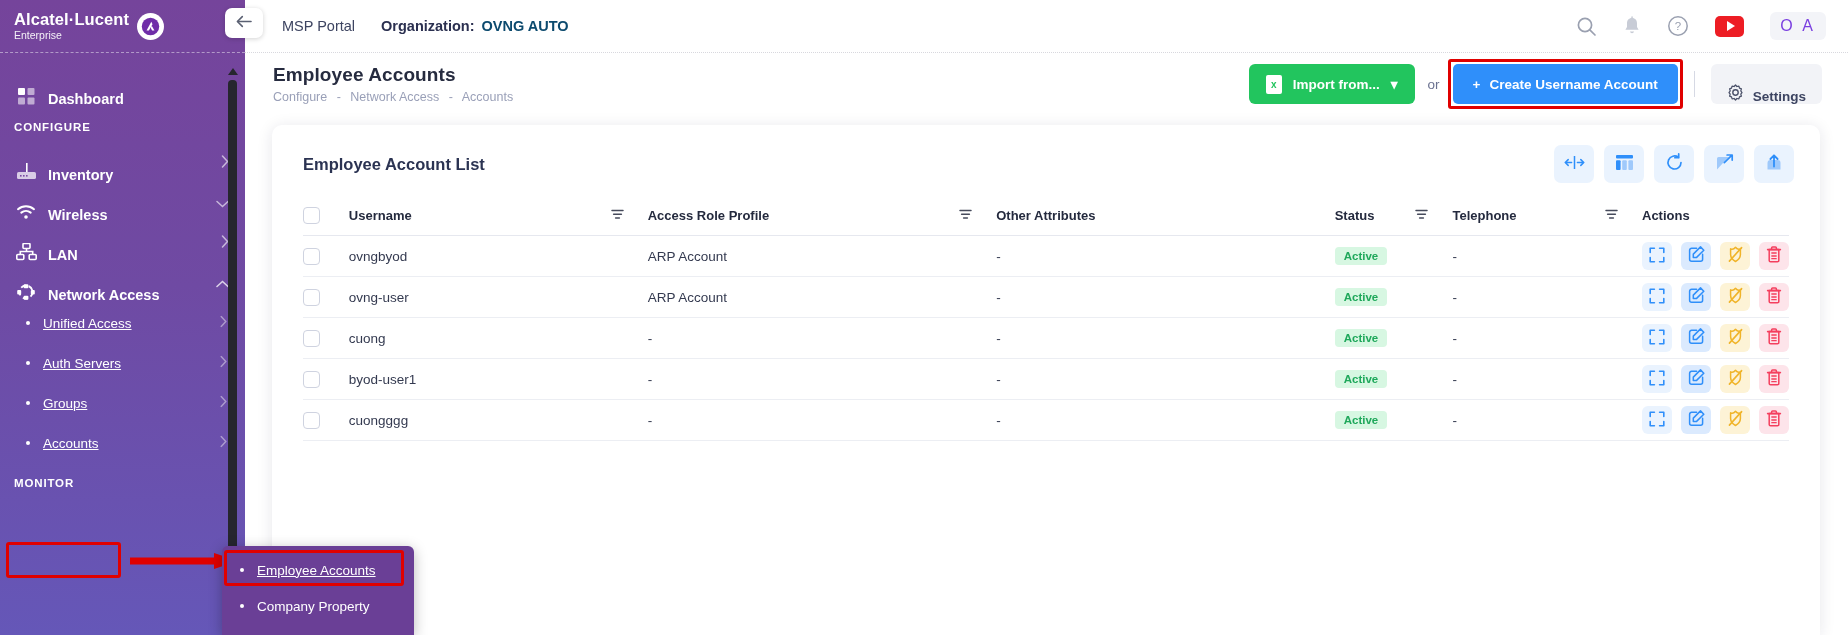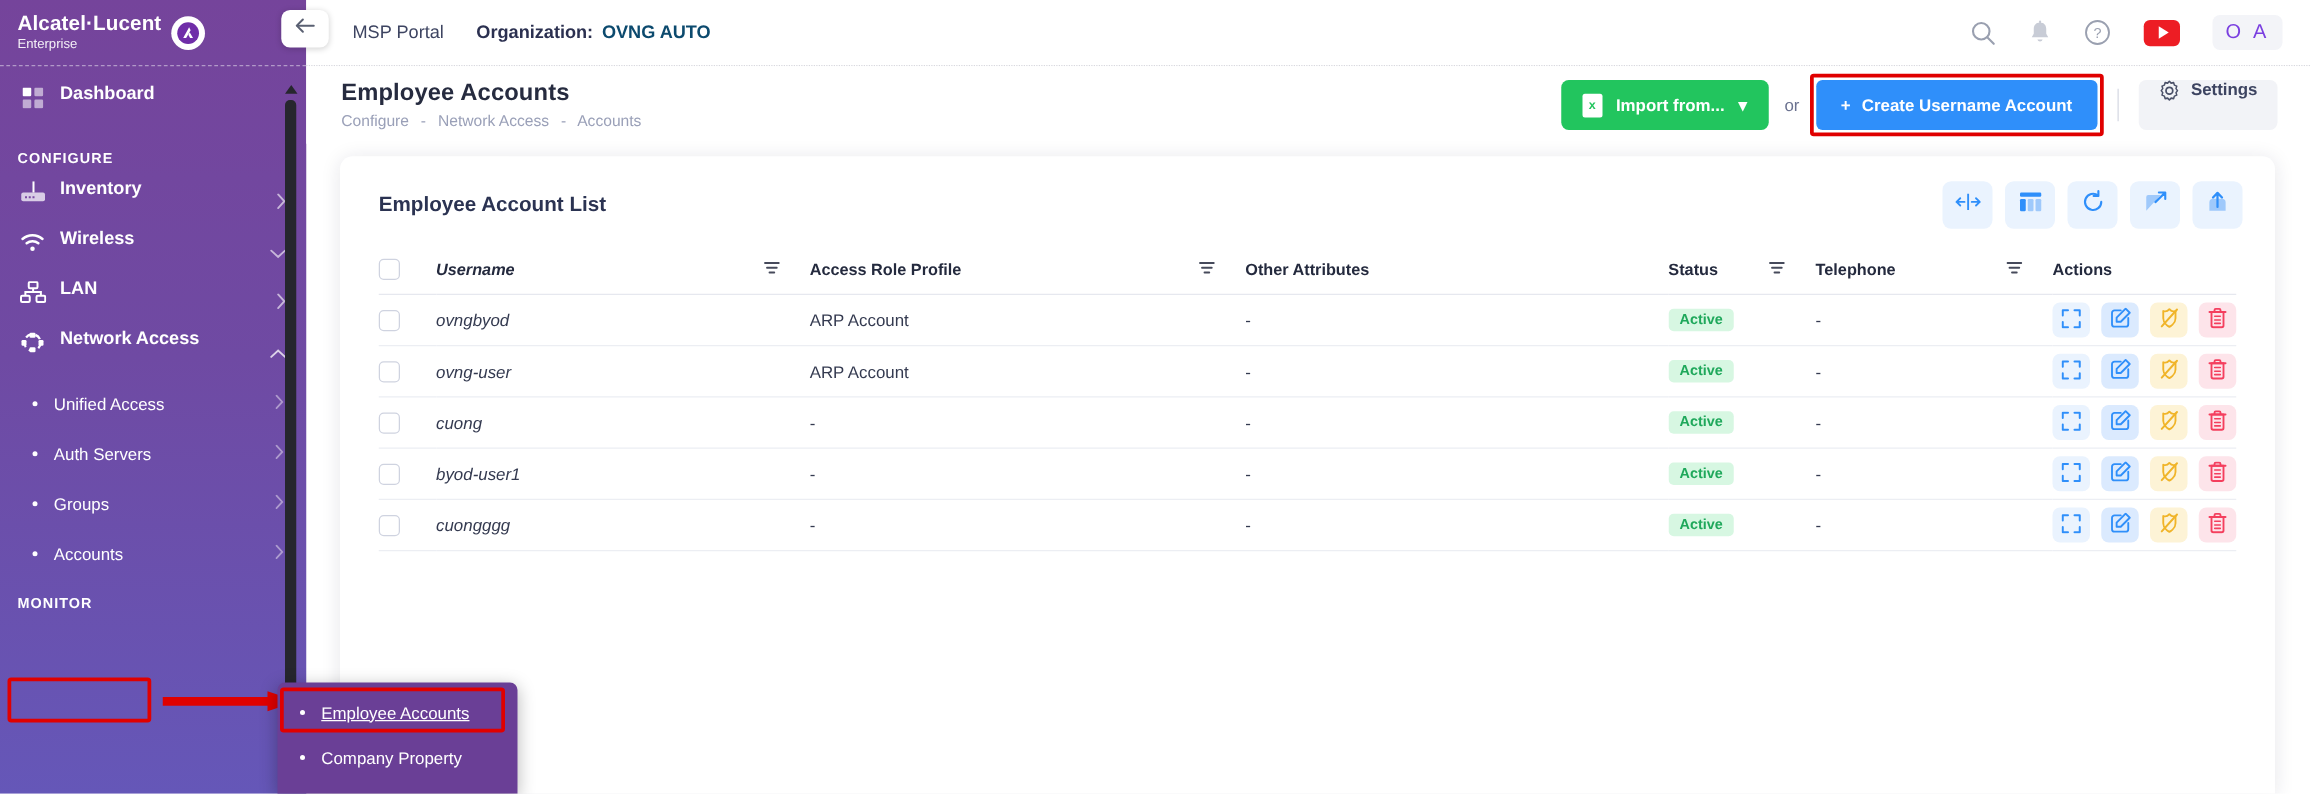--- a/index.html
+++ b/index.html
@@ -33,40 +33,40 @@
     display: flex; align-items: center; justify-content: center;
     flex: none;
   }
 
   .nav { padding-top: 14px; }
   .nav-section {
     color: #ffffff; font-size: 11.5px; font-weight: 700;
     letter-spacing: .85px; padding: 14px 0 10px 14px;
   }
   .nav-item {
-    display: flex; align-items: flex-start;
+    display: flex; align-items: flex-end;
     height: 40px; padding: 0 14px 0 14px;
     color: #fff; font-size: 14.5px; font-weight: 700;
     position: relative; cursor: pointer;
   }
   .nav-item .ico {
     width: 24px; height: 22px; flex: none;
     display: flex; align-items: center; justify-content: center;
     margin-right: 10px;
   }
   .nav-item .chev {
     position: absolute; right: 16px; top: 50%;
     transform: translateY(-50%);
     opacity: .75;
   }
   .nav-sub {
     display: flex; align-items: center;
     height: 40px; padding-left: 26px;
     color: #ffffff; font-size: 13.5px; font-weight: 400;
-    position: relative; cursor: pointer;
+    position: relative; cursor: pointer; text-decoration: underline;
   }
   .nav-sub .dot {
     width: 4px; height: 4px; border-radius: 50%;
     background: #fff; margin-right: 13px; flex: none;
   }
   .nav-sub .chev { position: absolute; right: 18px; top: 50%; transform: translateY(-50%); opacity: .6; }
 
   
   .hl-accounts {
     position: absolute; left: 6px; top: 542px;
@@ -200,21 +200,21 @@
     font-size: 13.5px; font-weight: 700; cursor: pointer;
   }
   .hl-create {
     position: absolute; left: -5px; top: -5px; right: -5px; bottom: -5px;
     border: 3px solid #e00000; border-radius: 3px; pointer-events: none;
   }
   .divider-v { width: 1px; height: 26px; background: #d6d9e4; margin: 0 16px; }
   .btn-settings {
     background: #f2f3f7; border: none; color: #3d4461;
     height: 40px; border-radius: 6px; padding: 0 16px;
-    display: flex; align-items: flex-start; gap: 9px;
+    display: flex; align-items: flex-end; gap: 9px;
     font-size: 13.5px; font-weight: 700; cursor: pointer;
   }
 
   
   .card {
     position: absolute; left: 272px; top: 125px;
     width: 1548px; height: 510px;
     background: #fff;
     border-radius: 10px 10px 0 0;
     box-shadow: 0 2px 16px rgba(25,30,60,.11);
@@ -240,21 +240,21 @@
     vertical-align: middle; position: relative;
   }
   thead th .th-in { display: flex; align-items: center; }
   thead th .filt { margin-left: auto; margin-right: 24px; opacity: .85; cursor: pointer; }
   tbody td {
     font-size: 13.5px; color: #343a50;
     height: 41px; border-bottom: 1px solid #eceef3;
     vertical-align: middle;
   }
   .col-chk { width: 46px; }
-  .col-user { width: 300px; font-style: italic; }
+  .col-user { width: 300px; }
   .col-role { width: 350px; }
   .col-attr { width: 340px; }
   .col-status { width: 118px; }
   .col-tel { width: 190px; }
   .cb {
     width: 17px; height: 17px; border: 1.5px solid #cfd3e0;
     border-radius: 4px; background: #fff; cursor: pointer; display: block;
   }
   .badge-active {
     display: inline-block; background: #d7f7e2; color: #1fa85b;

